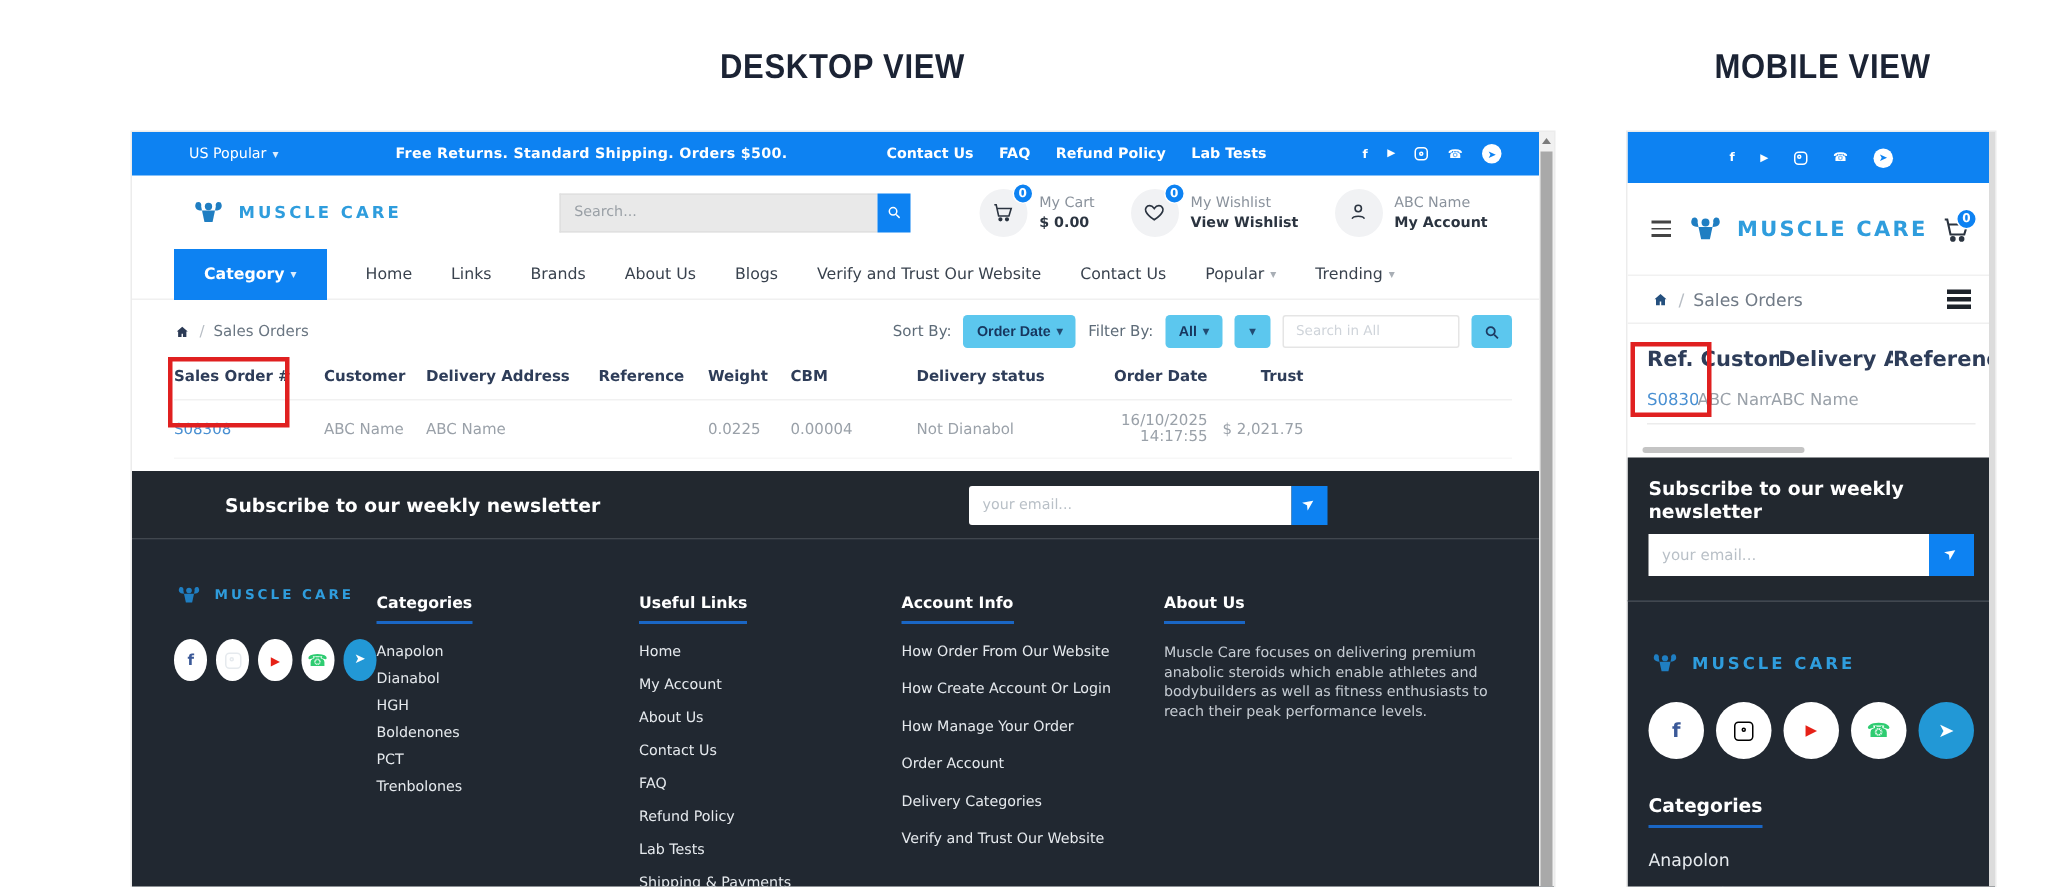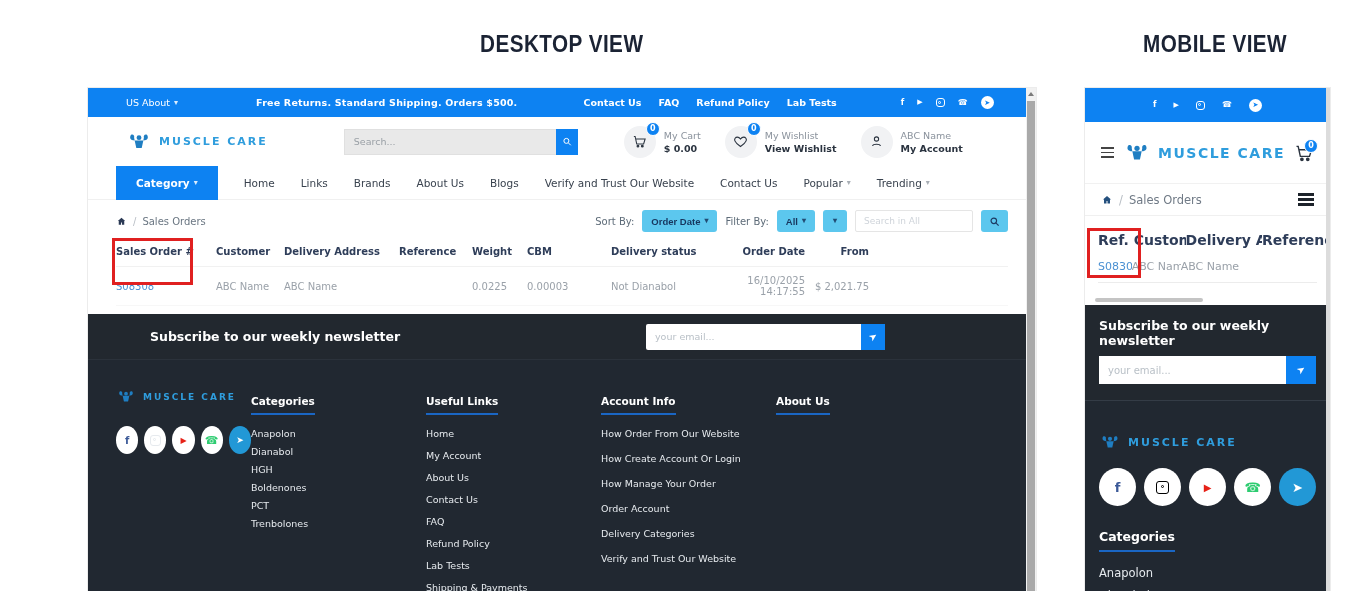--- a/index.html
+++ b/index.html
@@ -38,21 +38,21 @@
   .ig{width:9px;height:9px;border:1.4px solid currentColor;border-radius:3px;position:relative;color:#fff;}
   .ig:before{content:"";position:absolute;left:50%;top:50%;width:3px;height:3px;margin:-2px 0 0 -2px;
     border:1px solid currentColor;border-radius:50%;}
   .tg-circle{width:13px;height:13px;border-radius:50%;background:#fff;color:#0d82f2;
     display:flex;align-items:center;justify-content:center;font-size:7px;}
 
   
   .d-header{height:49px;display:flex;align-items:center;padding:0 0 0 38px;}
   .logo{display:flex;align-items:center;gap:7px;color:#2f9ddd;cursor:pointer;}
   .logo .lg-txt{font-weight:bold;letter-spacing:2px;font-size:11px;}
-  .d-search{margin-left:76px;display:flex;}
+  .d-search{margin-left:105px;display:flex;}
   .d-search input{width:212px;height:26px;background:#e9e9e9;border:1px solid #e0e0e0;border-right:none;
     padding:0 9px;font-size:9.5px;color:#555;}
   .d-search input::placeholder{color:#9aa0a6;}
   .btn-sq{width:22px;height:26px;background:#0d82f2;border:none;display:flex;align-items:center;justify-content:center;cursor:pointer;color:#fff;}
   .hdr-right{margin-left:46px;display:flex;align-items:center;gap:24px;}
   .hdr-item{display:flex;align-items:center;gap:8px;cursor:pointer;}
   .hdr-circle{position:relative;width:32px;height:32px;border-radius:50%;background:#f1f2f4;
     display:flex;align-items:center;justify-content:center;color:#2b3440;}
   .hdr-txt{font-size:9.5px;line-height:13px;}
   .hdr-txt .t1{color:#8a929c;}
@@ -184,21 +184,21 @@
 
 <div class="stage">
 
   <div class="view-title vt-desktop">DESKTOP VIEW</div>
   <div class="view-title vt-mobile">MOBILE VIEW</div>
 
   <div class="frame desktop">
 
     <div class="d-topbar">
       <div class="d-currency">
-        <span>US About</span>
+        <span>US Popular</span>
         <span class="caret">▾</span>
       </div>
       <div class="d-promo">Free Returns. Standard Shipping. Orders $500.</div>
       <div class="d-toplinks">
 
       <span>Contact Us</span>
           <span>FAQ</span>
           <span>Refund Policy</span>
           <span>Lab Tests</span>
         </div>
@@ -335,29 +335,29 @@
       <div class="dt-cols dt-head">
 
       <div>Sales Order #</div>
           <div>Customer</div>
           <div>Delivery Address</div>
           <div>Reference</div>
           <div>Weight</div>
           <div>CBM</div>
           <div>Delivery status</div>
           <div>Order Date</div>
-          <div>From</div>
+          <div>Trust</div>
         </div>
       <div class="dt-cols dt-row">
         <div><span class="order-link">S08308</span></div>
         <div>ABC Name</div>
         <div>ABC Name</div>
         <div></div>
         <div>0.0225</div>
-        <div>0.00003</div>
+        <div>0.00004</div>
         <div>Not Dianabol</div>
         <div>16/10/2025 14:17:55</div>
         <div>$ 2,021.75</div>
       </div>
     </div>
 
     <div class="hl-box d-hl"></div>
 
     <div class="d-news">
       <div class="news-title">Subscribe to our weekly newsletter</div>
@@ -423,20 +423,21 @@
         <div>How Order From Our Website</div>
             <div>How Create Account Or Login</div>
             <div>How Manage Your Order</div>
             <div>Order Account</div>
             <div>Delivery Categories</div>
             <div>Verify and Trust Our Website</div>
           </div>
       </div>
       <div class="f-col-about">
         <span class="f-title">About Us</span>
+        <div class="f-about">Muscle Care focuses on delivering premium anabolic steroids which enable athletes and bodybuilders as well as fitness enthusiasts to reach their peak performance levels.</div>
       </div>
     </div>
 
     <div class="d-scroll">
       <span class="d-arrow"></span>
       <span class="d-thumb"></span>
     </div>
   </div>
 
   <div class="frame mobile">

